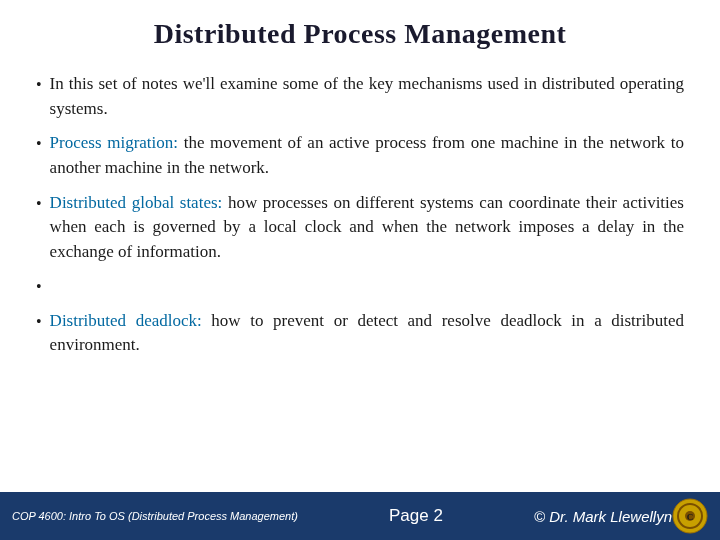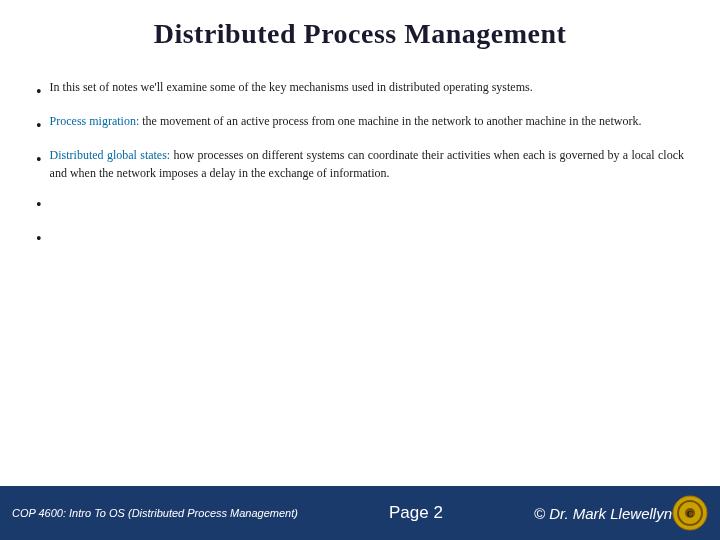--- a/index.html
+++ b/index.html
@@ -17,21 +17,21 @@
       display: flex;
       flex-direction: column;
       padding: 18px 36px 10px 36px;
       background: #ffffff;
     }
     .slide-title {
       font-size: 28px;
       font-weight: bold;
       color: #1a1a2e;
       text-align: center;
-      margin-bottom: 29px;
+      margin-bottom: 22px;
       letter-spacing: 0.5px;
     }
     .content-area {
       flex: 1;
       display: flex;
       flex-direction: column;
       gap: 10px;
     }
     .bullet-item {
       display: flex;
@@ -40,32 +40,32 @@
       gap: 8px;
     }
     .bullet-dot {
       font-size: 16px;
       line-height: 1.45;
       color: #1a1a1a;
       flex-shrink: 0;
       margin-top: 1px;
     }
     .bullet-text {
-      font-size: 12px;
+      font-size: 17px;
       line-height: 1.45;
       color: #1a1a1a;
       text-align: justify;
     }
     .highlight-term {
       color: #0369a1;
       font-weight: normal;
     }
     .footer {
       background: #1a3a6b;
-      height: 54px;
+      height: 48px;
       display: flex;
       flex-direction: row;
       align-items: center;
       justify-content: space-between;
       padding: 16px 12px;
       flex-shrink: 0;
     }
     .footer-left {
       font-size: 11px;
       color: #ffffff;
@@ -122,20 +122,23 @@
         <span class="highlight-term">Distributed global states:</span><span> how processes on different systems can coordinate their activities when each is governed by a local clock and when the network imposes a delay in the exchange of information.</span>
       </span>
     </div>
 
     <div class="bullet-item">
       <span class="bullet-dot">•</span>
     </div>
 
     <div class="bullet-item">
       <span class="bullet-dot">•</span>
+      <span class="bullet-text">
+        <span class="highlight-term">Distributed deadlock:</span><span>  how to prevent or detect and resolve deadlock in a distributed environment.</span>
+      </span>
     </div>
 
   </div>
 </div>
 
 <div class="footer">
   <div class="footer-text-group">
     <span class="footer-left">COP 4600: Intro To OS  (Distributed Process Management)</span>
     <span class="footer-center">Page 2</span>
     <span class="footer-right">© Dr. Mark Llewellyn</span>

